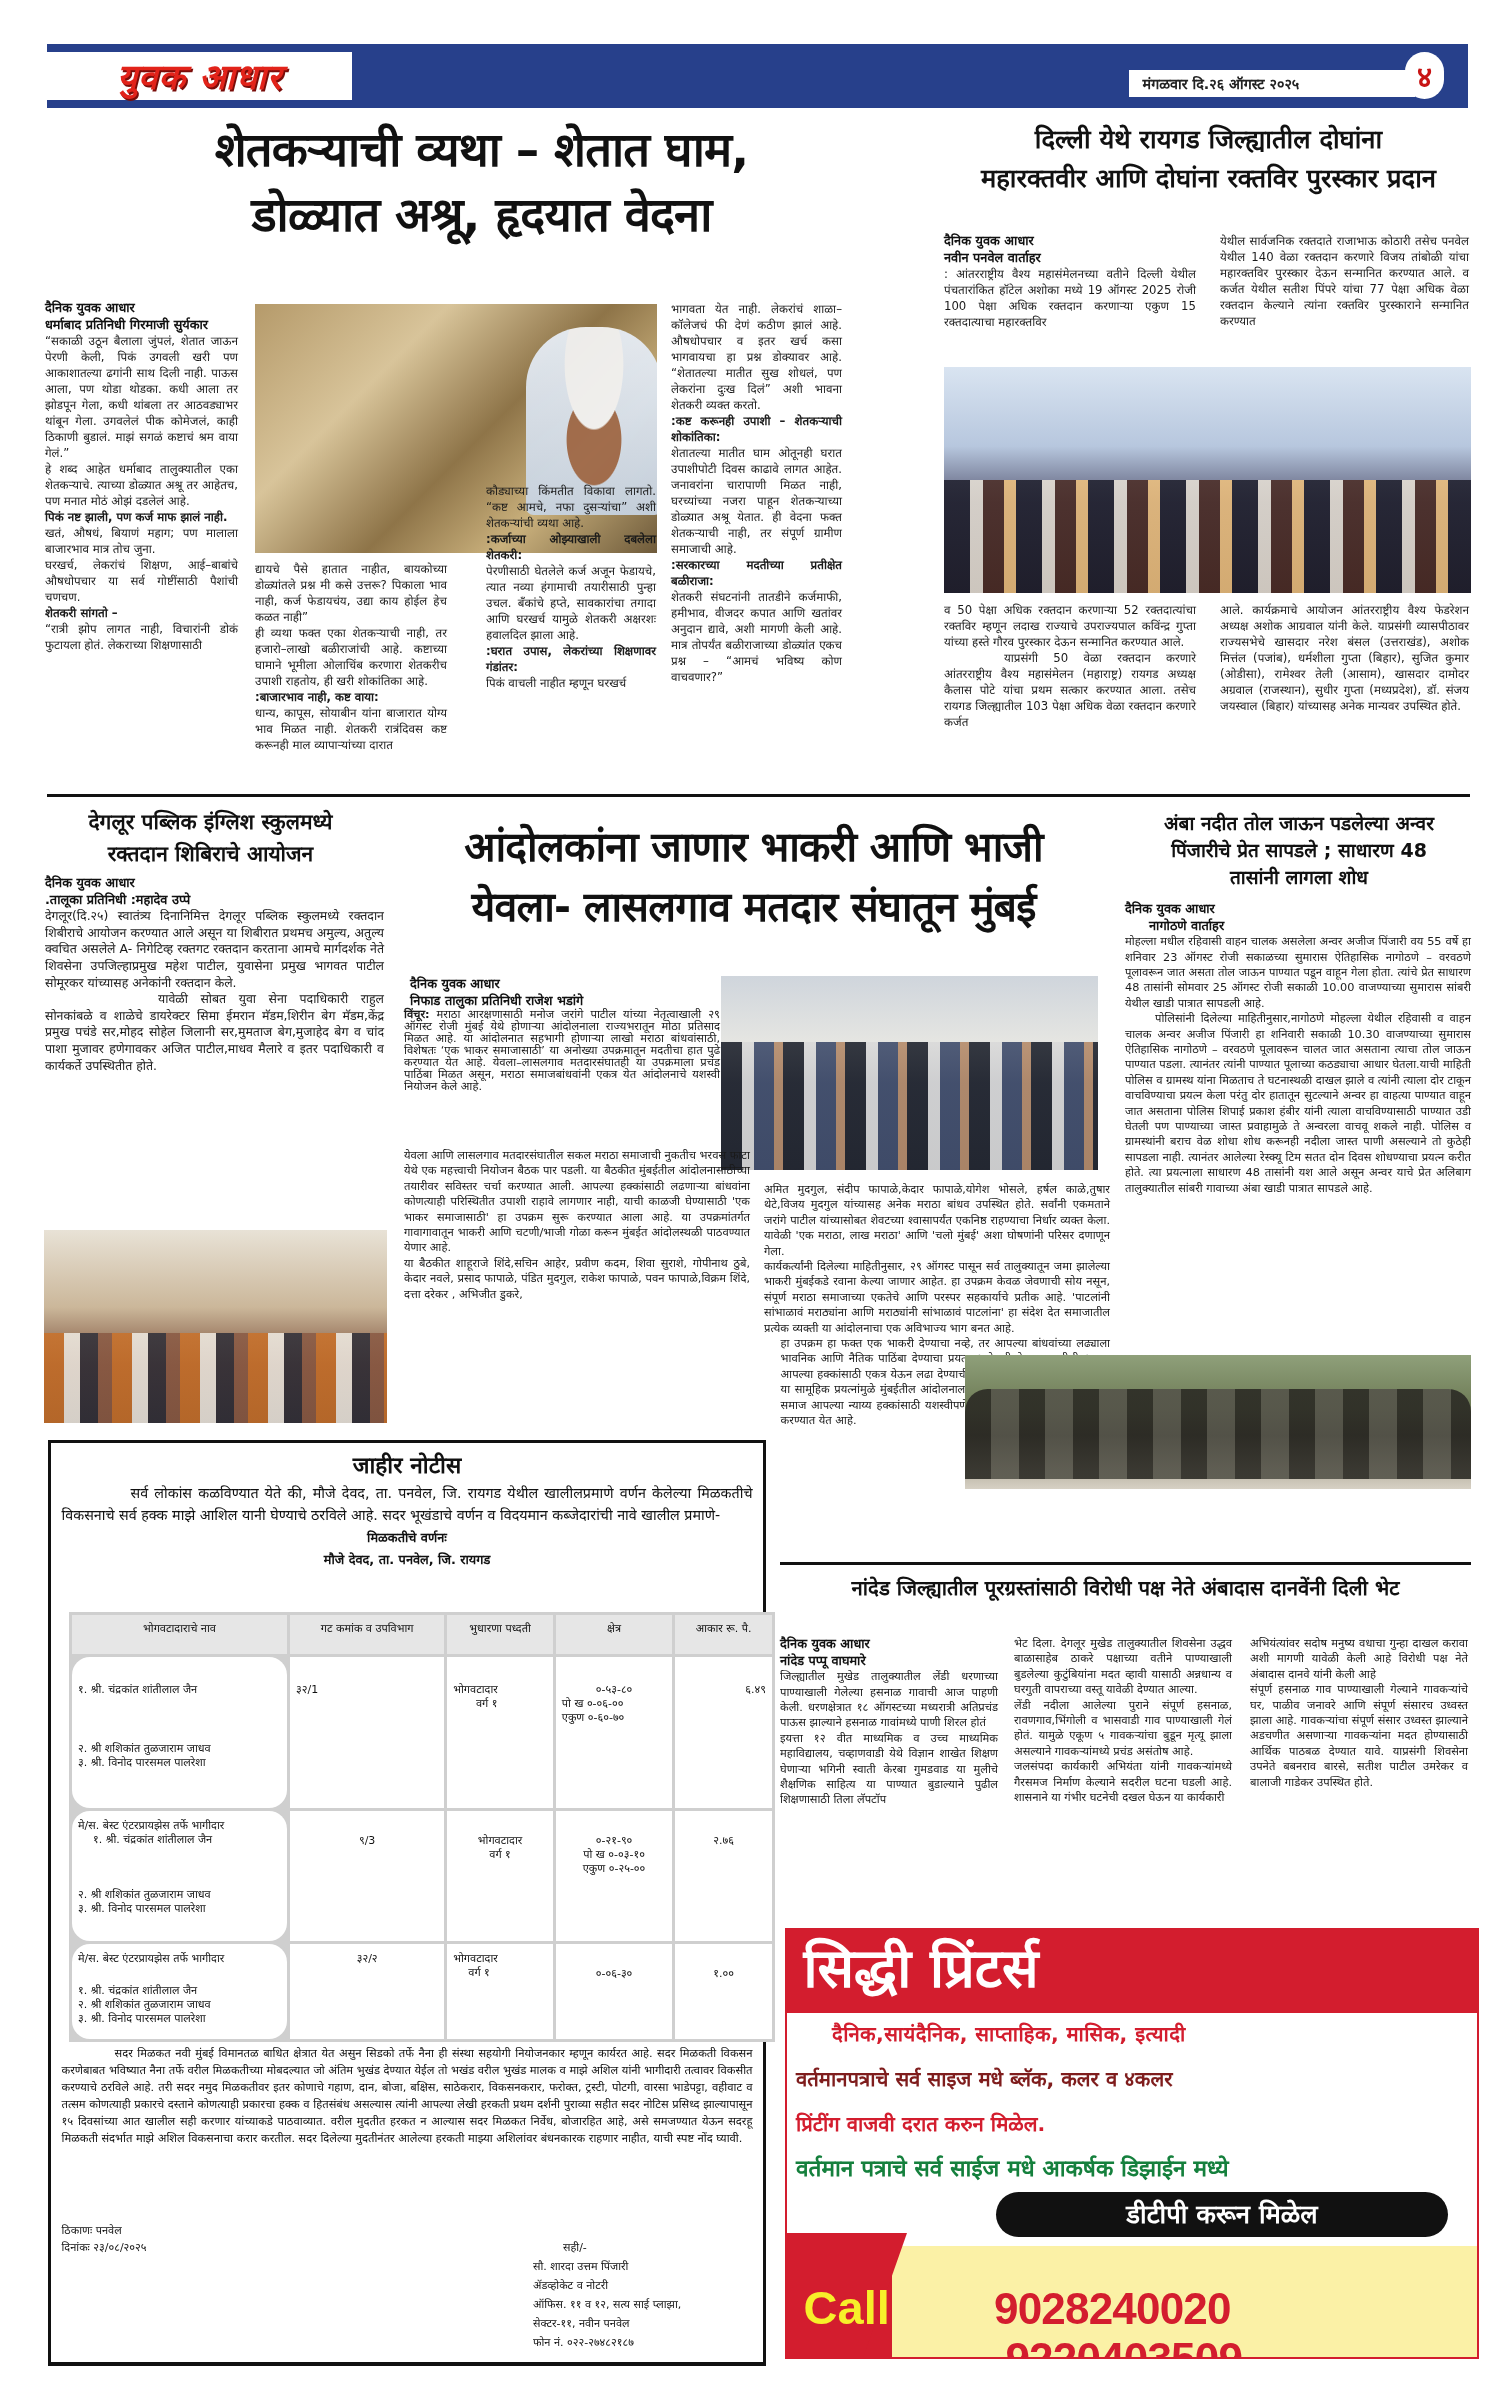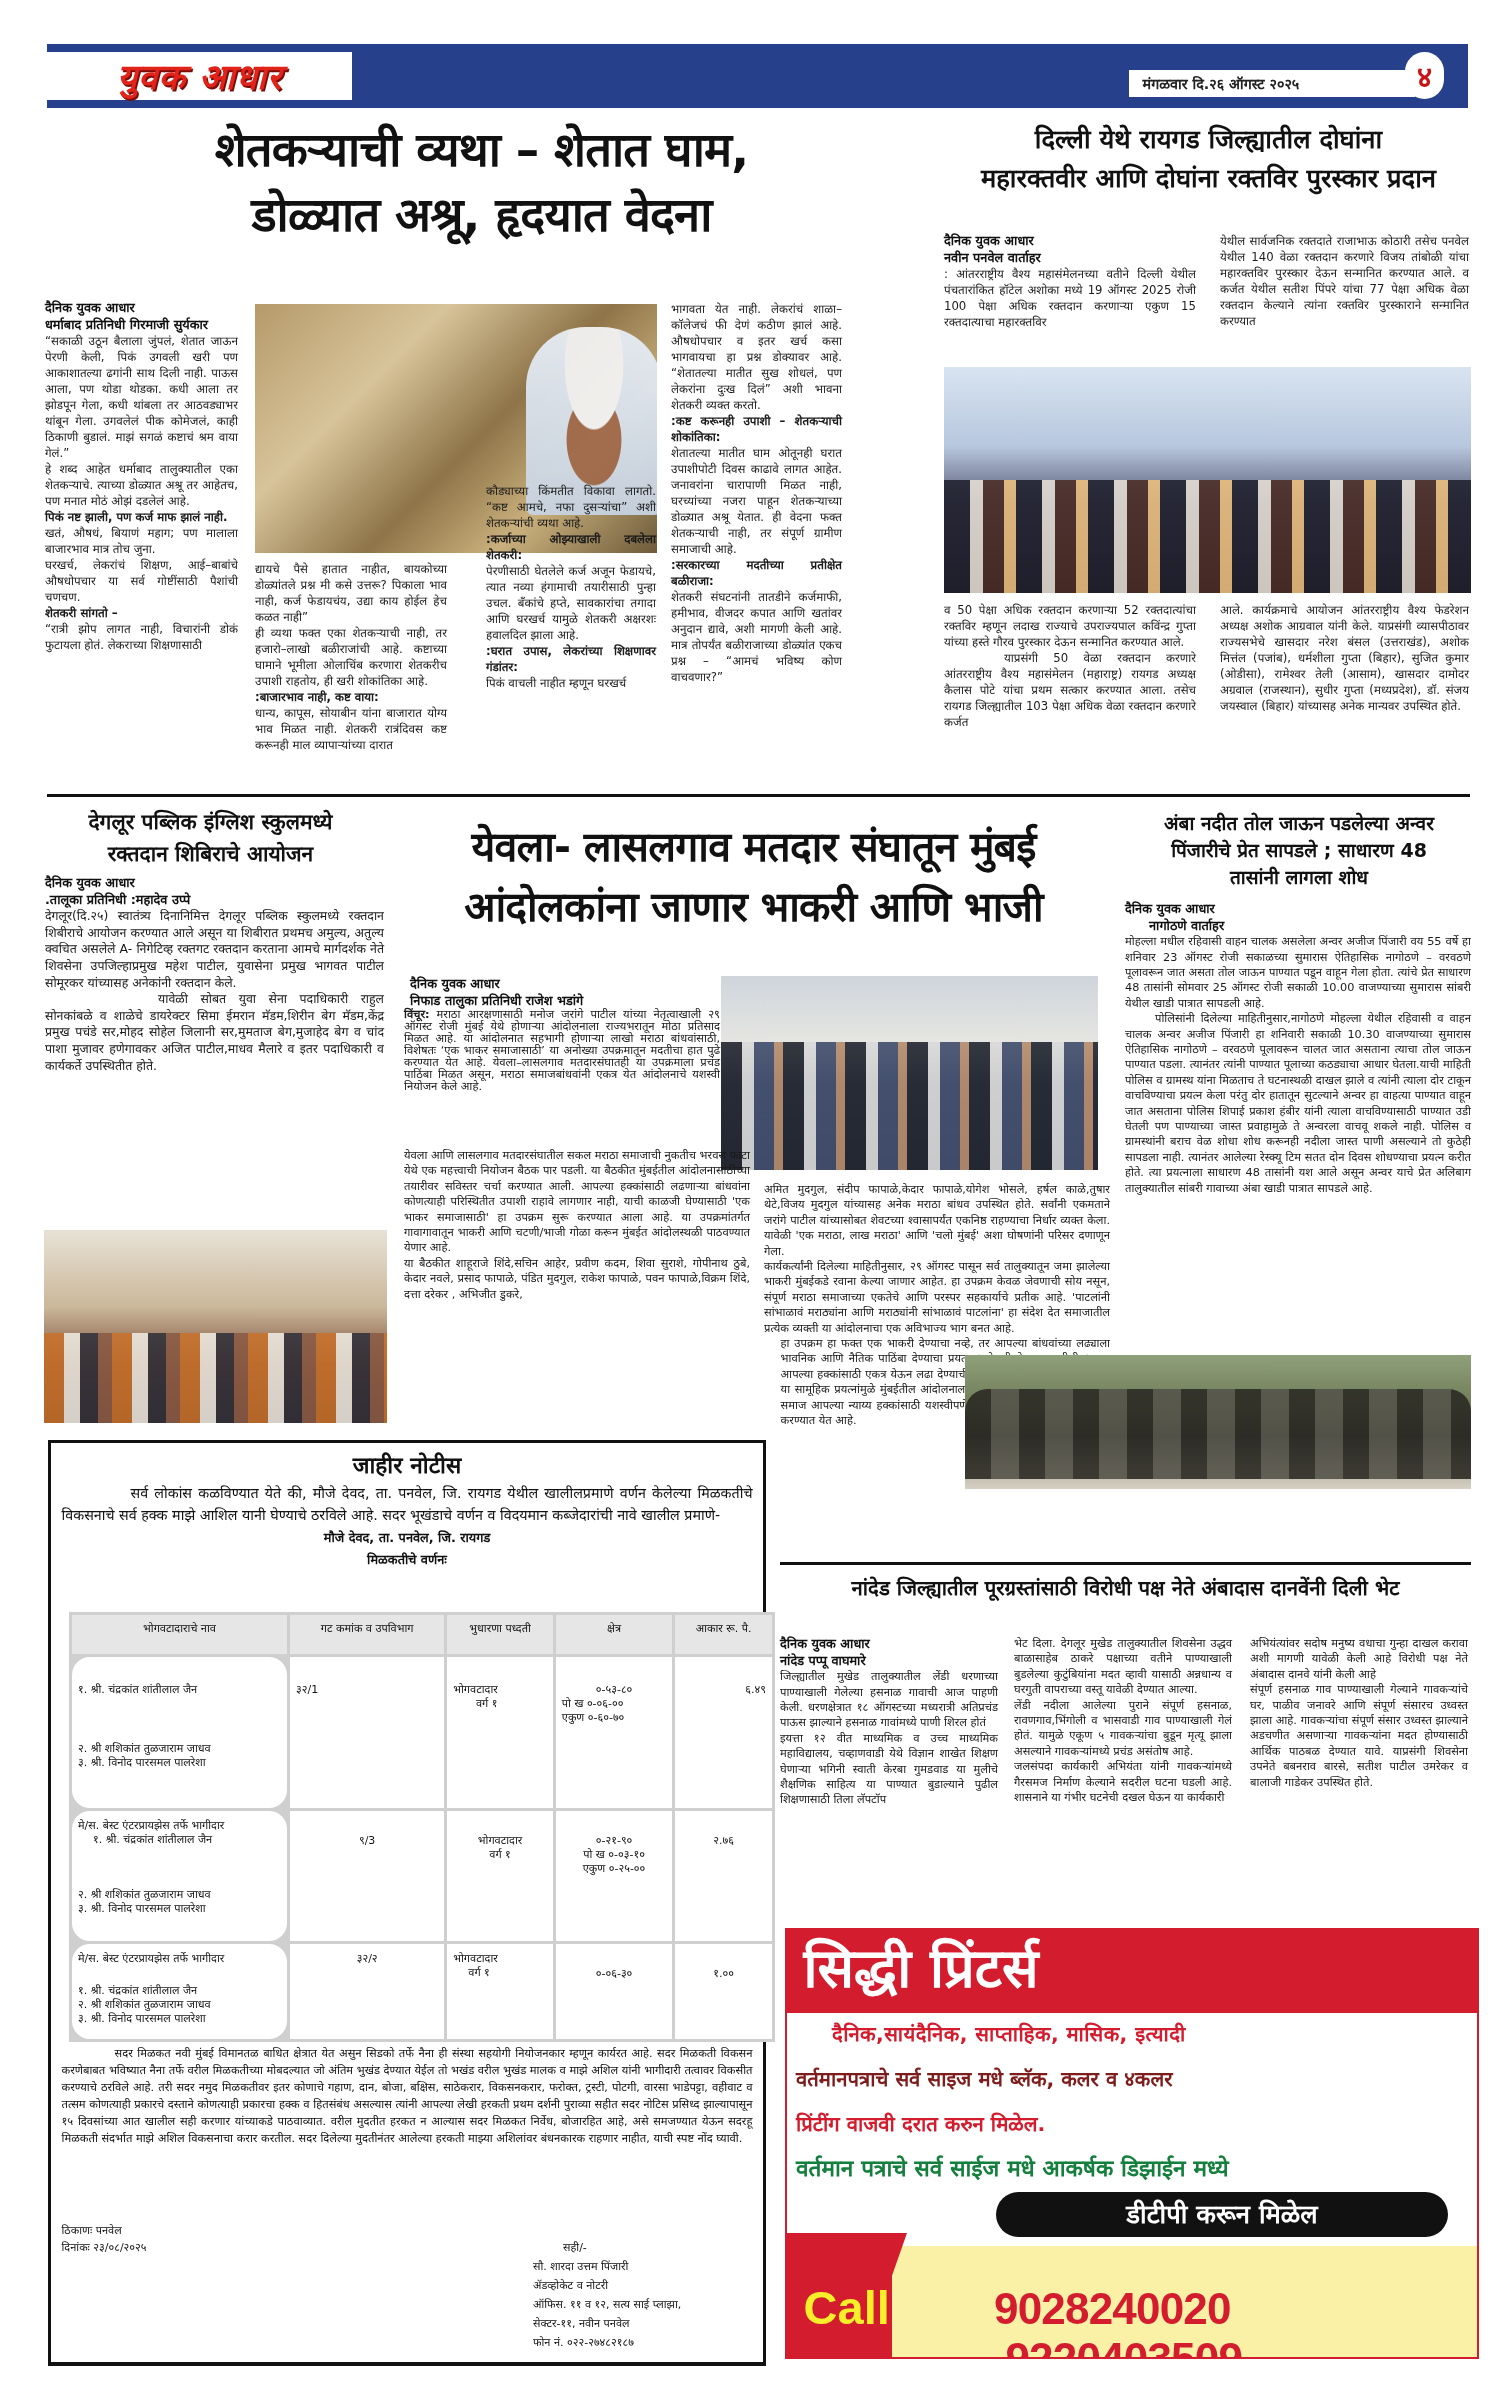--- a/index.html
+++ b/index.html
@@ -161,22 +161,22 @@
   <div class="body-text" style="font-size:12.4px; line-height:16.6px;">
     <p>देगलूर(दि.२५) स्वातंत्र्य दिनानिमित्त देगलूर पब्लिक स्कुलमध्ये रक्तदान शिबीराचे आयोजन करण्यात आले असून या शिबीरात प्रथमच अमुल्य, अतुल्य क्वचित असलेले A- निगेटिव्ह रक्तगट रक्तदान करताना आमचे मार्गदर्शक नेते शिवसेना उपजिल्हाप्रमुख महेश पाटील, युवासेना प्रमुख भागवत पाटील सोमूरकर यांच्यासह अनेकांनी रक्तदान केले.</p>
     <p style="text-indent:113px">यावेळी सोबत युवा सेना पदाधिकारी राहुल सोनकांबळे व शाळेचे डायरेक्टर सिमा ईमरान मॅडम,शिरीन बेग मॅडम,केंद्र प्रमुख पचंडे सर,मोहद सोहेल जिलानी सर,मुमताज बेग,मुजाहेद बेग व चांद पाशा मुजावर हणेगावकर अजित पाटील,माधव मैलारे व इतर पदाधिकारी व कार्यकर्ते उपस्थितीत होते.</p>
   </div>
 </div>
 <div class="photo photo-school" style="left:44px; top:1230px; width:343px; height:193px;">
   <div class="people"></div>
 </div>
 
 <div class="abs headline-xl" style="left:407px; top:817px; width:693px; font-size:41px; line-height:60px;">
+  <div>आंदोलकांना जाणार भाकरी आणि भाजी</div>
   <div>येवला- लासलगाव मतदार संघातून मुंबई</div>
-  <div>आंदोलकांना जाणार भाकरी आणि भाजी</div>
 </div>
 <div class="abs" style="left:404px; top:976px; width:316px;">
   <div class="byline" style="padding-left:6px">दैनिक युवक आधार</div>
   <div class="byline" style="padding-left:6px">निफाड तालुका प्रतिनिधी  राजेश भडांगे</div>
   <div class="body-text" style="font-size:11.3px; line-height:12px;">
     <p><b>विंचूर:</b> <span>मराठा आरक्षणासाठी मनोज जरांगे पाटील यांच्या नेतृत्वाखाली २९ ऑगस्ट रोजी मुंबई येथे होणाऱ्या आंदोलनाला राज्यभरातून मोठा प्रतिसाद मिळत आहे. या आंदोलनात सहभागी होणाऱ्या लाखो मराठा बांधवांसाठी, विशेषतः ‘एक भाकर समाजासाठी’ या अनोख्या उपक्रमातून मदतीचा हात पुढे करण्यात येत आहे. येवला–लासलगाव मतदारसंघातही या उपक्रमाला प्रचंड पाठिंबा मिळत असून, मराठा समाजबांधवांनी एकत्र येत आंदोलनाचे यशस्वी नियोजन केले आहे.</span></p>
   </div>
 </div>
 <div class="photo photo-group" style="left:721px; top:976px; width:377px; height:194px;">
   <div class="people"></div>
@@ -225,22 +225,22 @@
   <p>जलसंपदा कार्यकारी अभियंता यांनी गावकऱ्यांमध्ये गैरसमज निर्माण केल्याने सदरील घटना घडली आहे. शासनाने या गंभीर घटनेची दखल घेऊन या कार्यकारी</p>
 </div>
 <div class="abs body-text" style="left:1250px; top:1636px; width:218px; font-size:11.3px; line-height:15.4px;">
   <p>अभियंत्यांवर सदोष मनुष्य वधाचा गुन्हा दाखल करावा अशी मागणी यावेळी केली आहे विरोधी पक्ष नेते अंबादास दानवे यांनी केली आहे</p>
   <p>संपूर्ण हसनाळ गाव पाण्याखाली गेल्याने गावकऱ्यांचे घर, पाळीव जनावरे आणि संपूर्ण संसारच उध्वस्त झाला आहे. गावकऱ्यांचा संपूर्ण संसार उध्वस्त झाल्याने अडचणीत असणाऱ्या गावकऱ्यांना मदत होण्यासाठी आर्थिक पाठबळ देण्यात यावे. याप्रसंगी शिवसेना उपनेते बबनराव बारसे, सतीश पाटील उमरेकर व बालाजी गाडेकर उपस्थित होते.</p>
 </div>
 
 <div class="abs notice">
   <div class="notice-title">जाहीर नोटीस</div>
   <div class="notice-intro"><span class="indent"></span><span>सर्व लोकांस कळविण्यात येते की, मौजे देवद, ता. पनवेल, जि. रायगड येथील खालीलप्रमाणे वर्णन केलेल्या मिळकतीचे विकसनाचे सर्व हक्क माझे आशिल यानी घेण्याचे ठरविले आहे. सदर भूखंडाचे वर्णन व विदयमान कब्जेदारांची नावे खालील प्रमाणे-</span></div>
+  <div class="notice-sub">मिळकतीचे वर्णनः</div>
   <div class="notice-sub">मौजे देवद, ता. पनवेल, जि. रायगड</div>
-  <div class="notice-sub">मिळकतीचे वर्णनः</div>
 
   <table class="ntable">
     <thead>
       <tr>
         <th>भोगवटादाराचे नाव</th>
         <th>गट कमांक व उपविभाग</th>
         <th>भुधारणा पध्दती</th>
         <th>क्षेत्र</th>
         <th>आकार रू. पै.</th>
       </tr>

